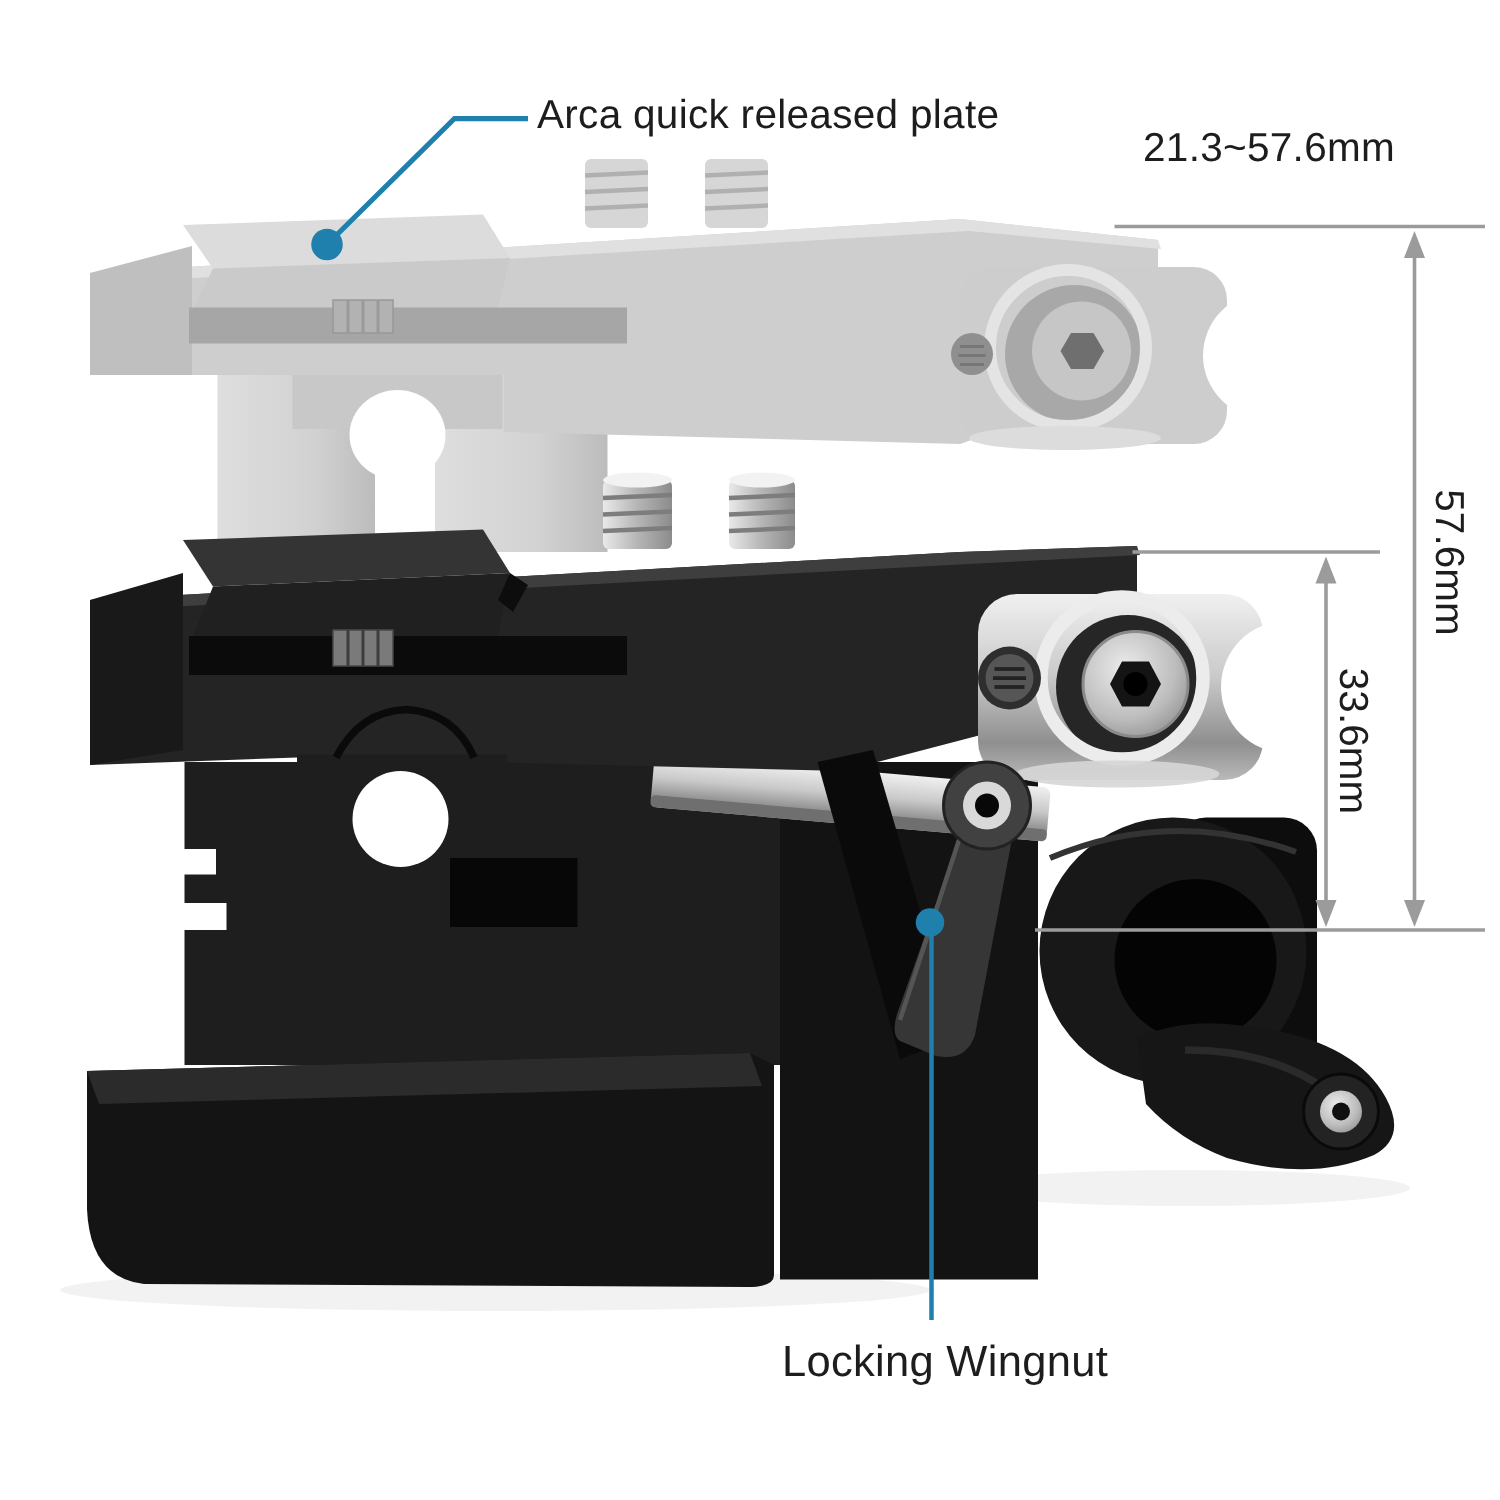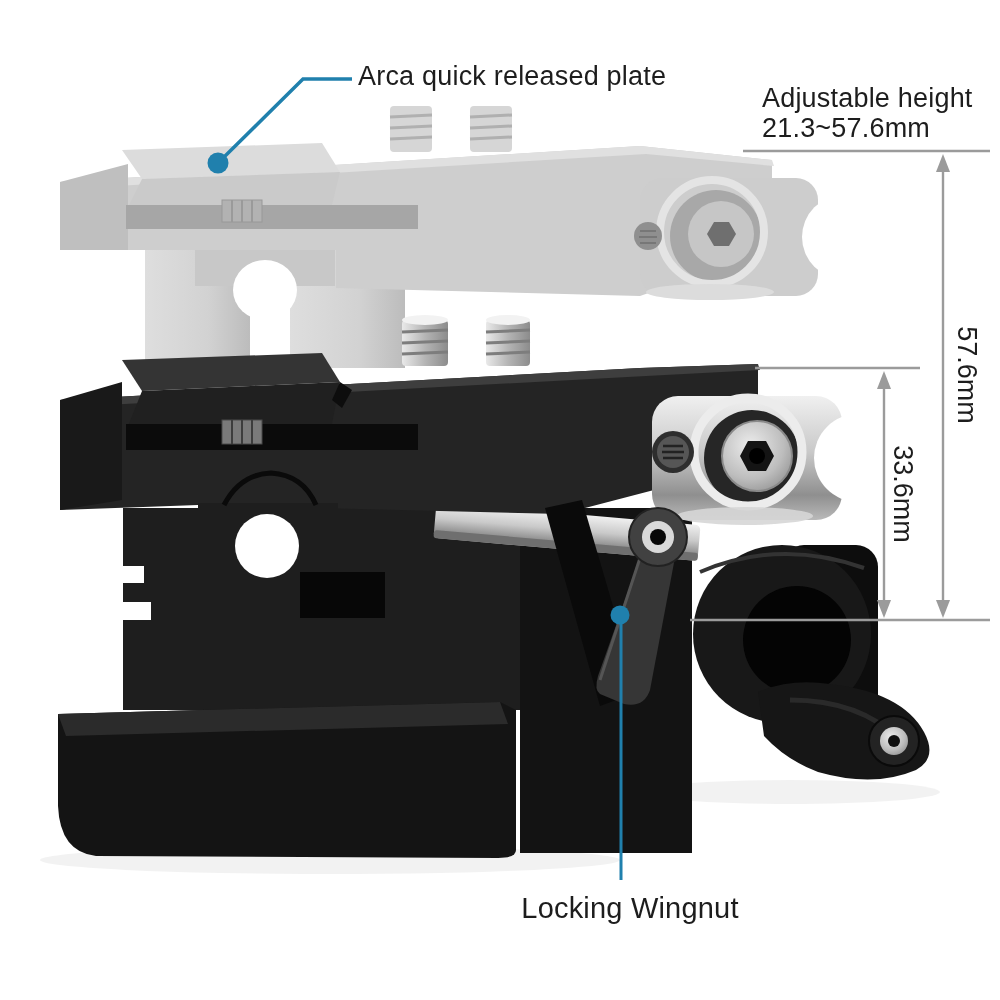--- a/index.html
+++ b/index.html
@@ -219,21 +219,20 @@
     </g>
     <g>
       <line class="stroke-callout" stroke-width="3" x1="621" y1="615" x2="621" y2="880"></line>
       <circle class="fill-callout" cx="620" cy="615" r="9.5"></circle>
     </g>
   </svg>
 
   <div class="ann" style="left:358px;top:61px">Arca quick released plate</div>
 
   <div class="ann" style="left:762px;top:83px">
-    <div>Adjustable height</div>
     <div>21.3~57.6mm</div>
   </div>
 
   <div class="dim-label-vert" style="left:966px;top:375px">57.6mm</div>
 
   <div class="dim-label-vert" style="left:902px;top:494px">33.6mm</div>
 
   <div class="ann big center-x" style="left:630px;top:893px">Locking Wingnut</div>
 </div>
 

